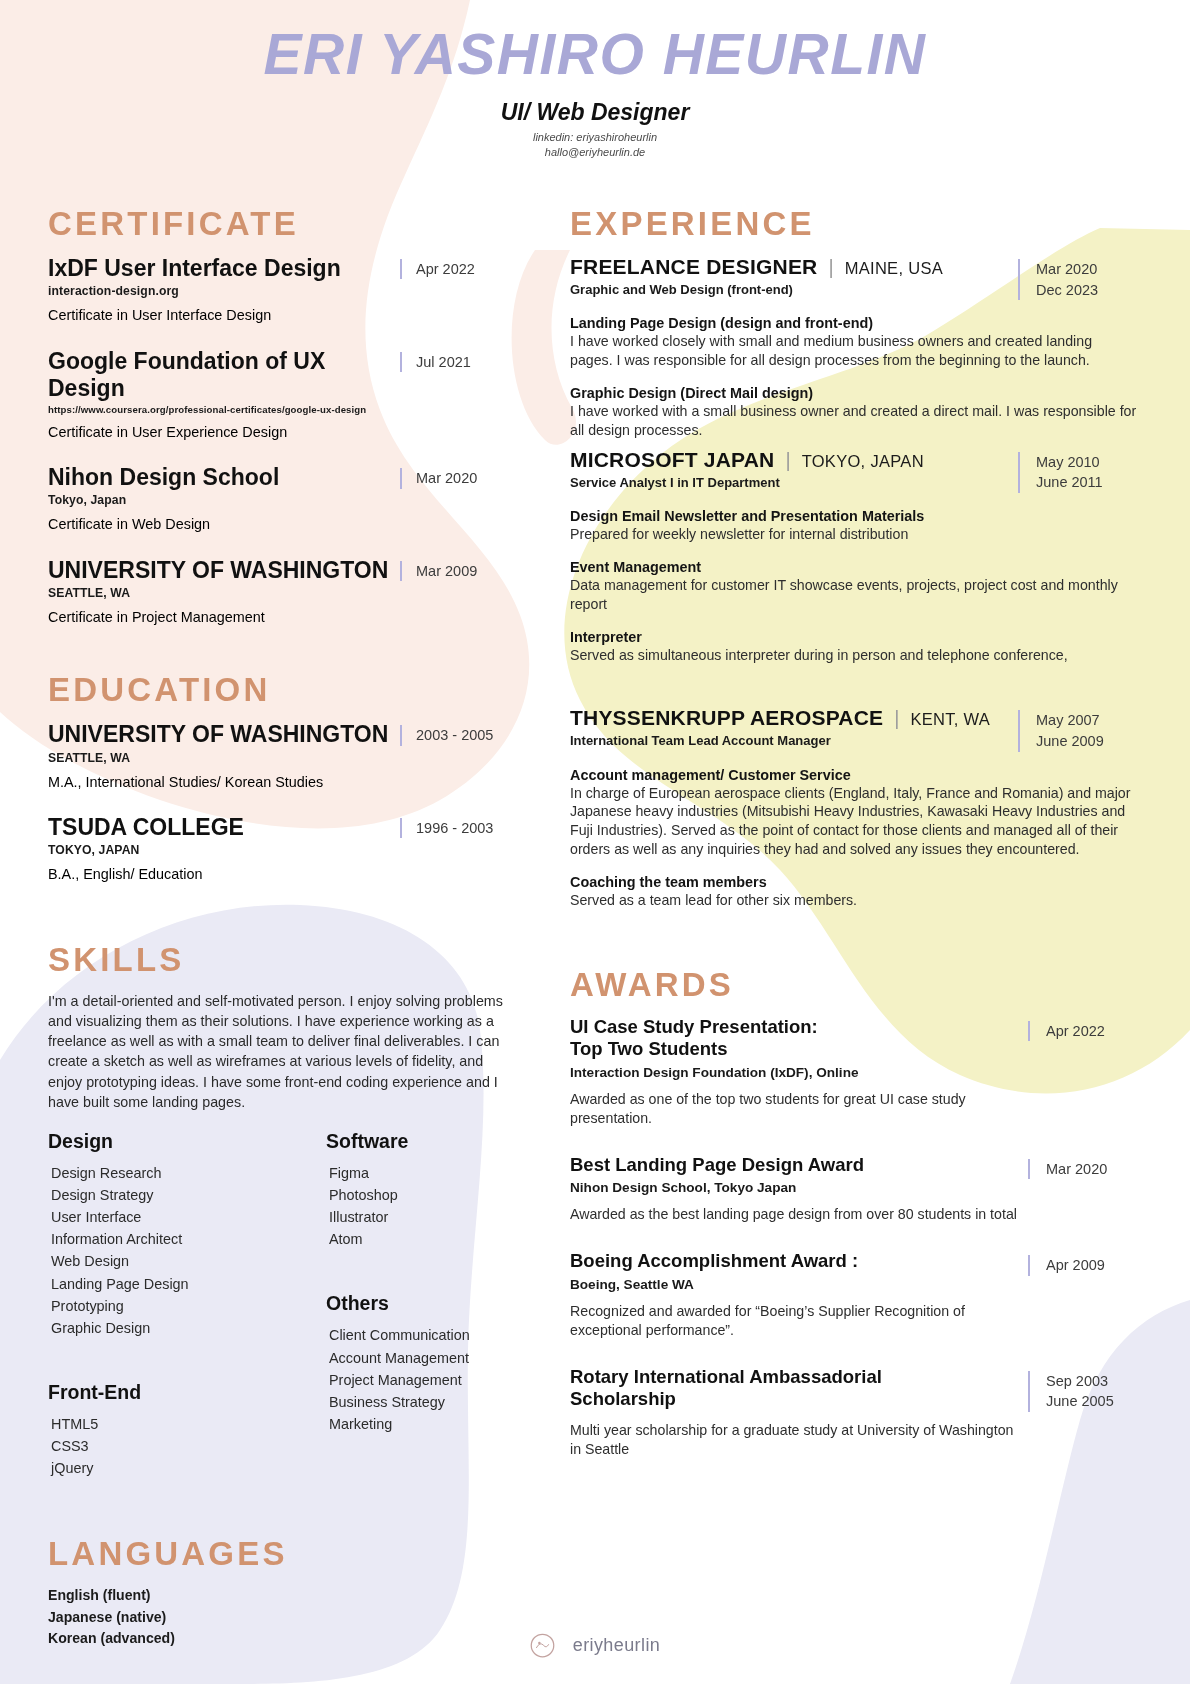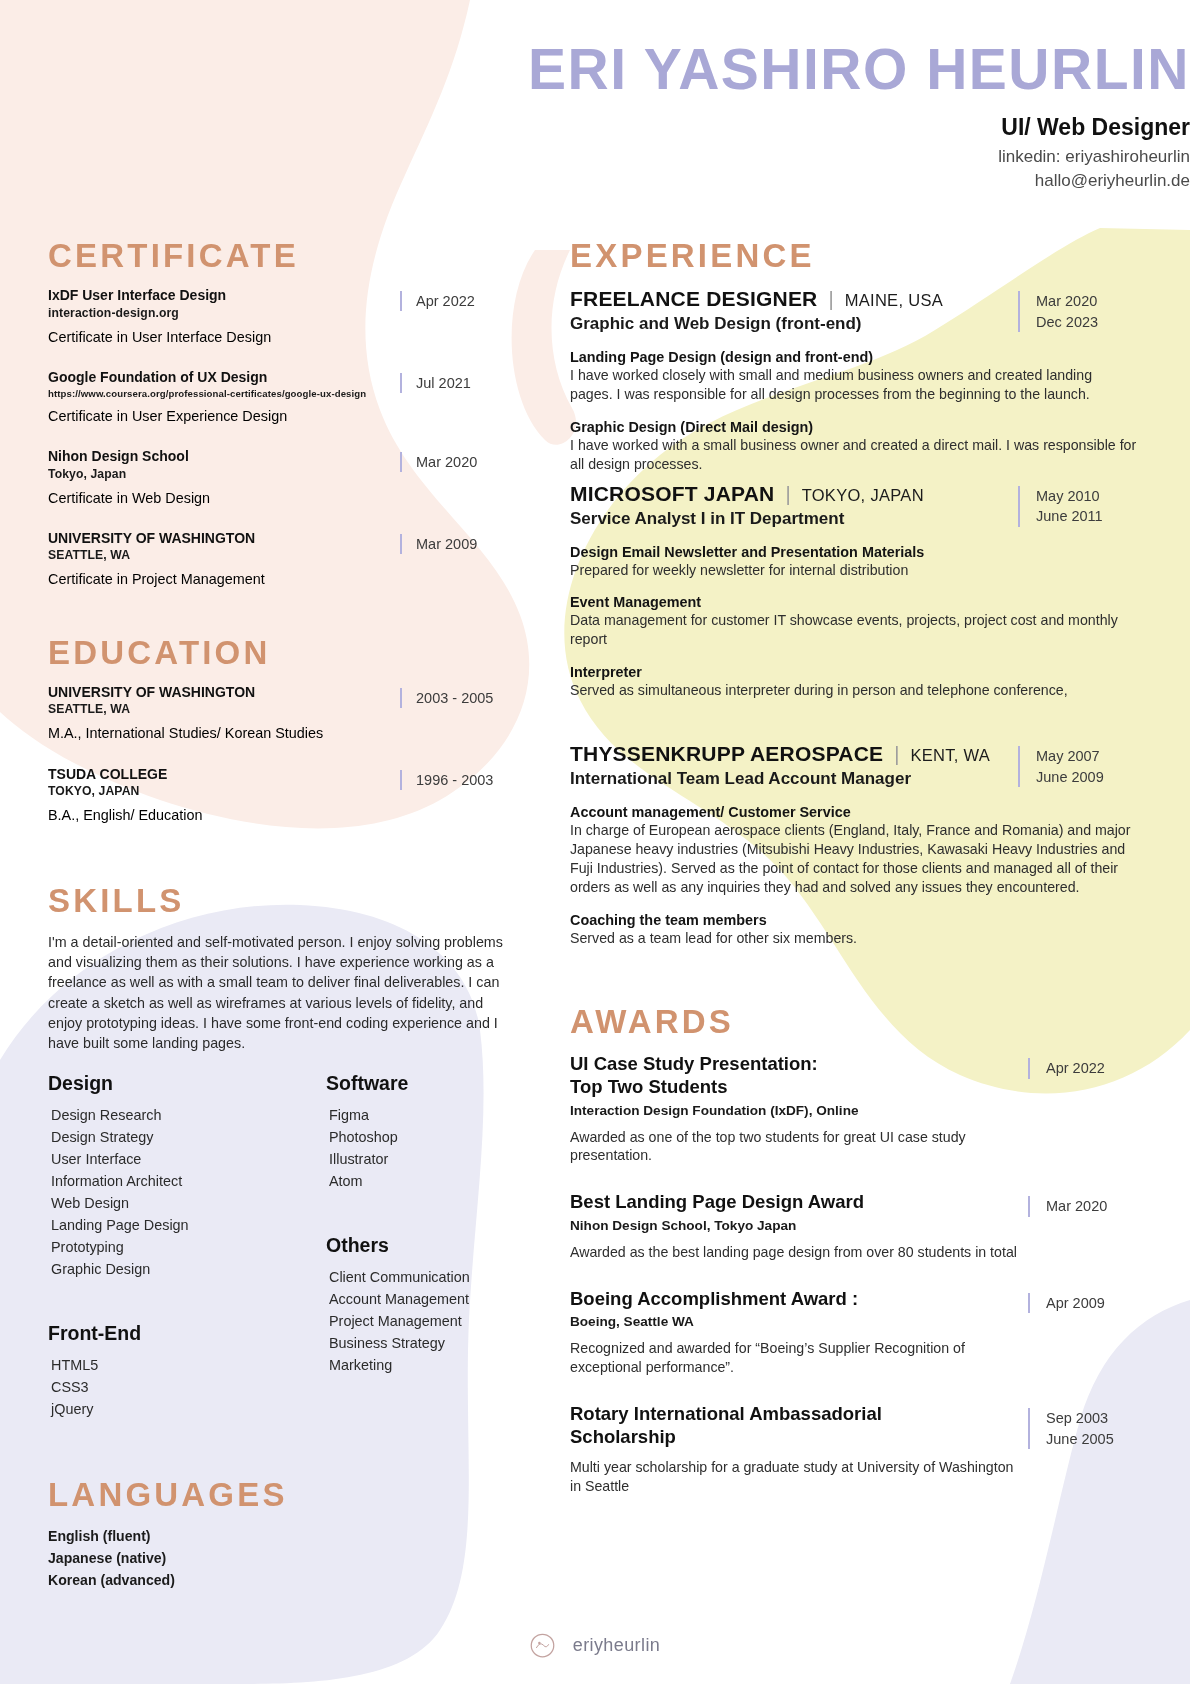--- a/index.html
+++ b/index.html
@@ -9,47 +9,47 @@
     font-family:"Liberation Sans", sans-serif;
     color:#231f20;
   }
   
   .blobs { position:absolute; inset:0; z-index:0; pointer-events:none; }
   .blobs svg { width:1190px; height:1684px; display:block; }
 
   .page { position:relative; z-index:1; width:1190px; height:1684px; }
 
   
-  .header { text-align:right; padding-top:40px; }
+  .header { text-align:center; padding-top:25px;font-style:italic; }
   .name {
     font-size:57px; font-weight:700; letter-spacing:1.5px;
     color:#a9a8d6; line-height:1.05;
   }
   .role { font-size:23px; font-weight:700; color:#111; margin-top:14px; }
-  .contact { font-size:17px; color:#4a4a4a; line-height:1.42; margin-top:4px; }
+  .contact { font-size:11px; color:#4a4a4a; line-height:1.42; margin-top:4px; }
 
   
   .cols { display:flex; padding:0 48px; margin-top:44px; }
   .left { width:470px; padding-right:10px; }
   .right { width:620px; padding-left:52px; }
 
   .sec-title {
     font-size:33px; font-weight:700; letter-spacing:3.2px;
     color:#d1936f; margin-bottom:12px;
   }
 
   
   .entry { display:flex; align-items:flex-start; margin-bottom:22px; }
   .entry-main { flex:1; min-width:0; }
   .entry-date {
     width:108px; flex:0 0 108px; border-left:2px solid #b3b2de;
     padding-left:14px; margin-left:10px; margin-top:4px;
     font-size:14.5px; color:#3c3c3c; line-height:1.4; white-space:nowrap;
   }
-  .e-title { font-size:14px; font-weight:700; color:#111; line-height:1.18; }
+  .e-title { font-size:23px; font-weight:700; color:#111; line-height:1.18; }
   .e-sub { font-size:12.2px; font-weight:700; color:#1a1a1a; margin-top:2px; letter-spacing:.1px; }
   .e-sub.url { font-size:9.6px; }
   .e-desc { font-size:14.4px; color:#000000; margin-top:8px; line-height:1.35; }
 
   
   .skills-intro { font-size:14.3px; color:#2b2b2b; line-height:1.42; margin-top:4px; }
   .skill-cols { display:flex; margin-top:18px; }
   .skill-col { width:50%; }
   .skill-col.right-col { padding-left:48px; }
   .skill-head { font-size:19.5px; font-weight:700; color:#111; margin-bottom:9px; }
@@ -62,21 +62,21 @@
   .lang-list li { font-size:14.1px; font-weight:700; color:#1b1b1b; line-height:1.55; }
 
   
   .job { margin-bottom:8px; }
   .job-head { display:flex; align-items:flex-start; }
   .job-headmain { flex:1; min-width:0; }
   .job-titleline { display:flex; align-items:baseline; }
   .job-org { font-size:21px; font-weight:700; color:#111; letter-spacing:.2px; }
   .job-divider { color:#9c9c9c; margin:0 11px; font-weight:300; font-size:20px; }
   .job-loc { font-size:16.5px; color:#1c1c1c; letter-spacing:.3px; }
-  .job-role { font-size:17px; font-weight:700; color:#1a1a1a; margin-top:3px; }
+  .job-role { font-size:13px; font-weight:700; color:#1a1a1a; margin-top:3px; }
   .job-date {
     width:120px; flex:0 0 120px; border-left:2px solid #b3b2de;
     padding-left:16px; margin-left:10px; margin-top:4px;
     font-size:14.5px; color:#3c3c3c; line-height:1.42; white-space:nowrap;
   }
   .bullet { margin-top:15px; }
   .b-title { font-size:14.4px; font-weight:700; color:#141414; }
   .b-text { font-size:14.2px; color:#2e2e2e; line-height:1.33; margin-top:1px; }
 
   

